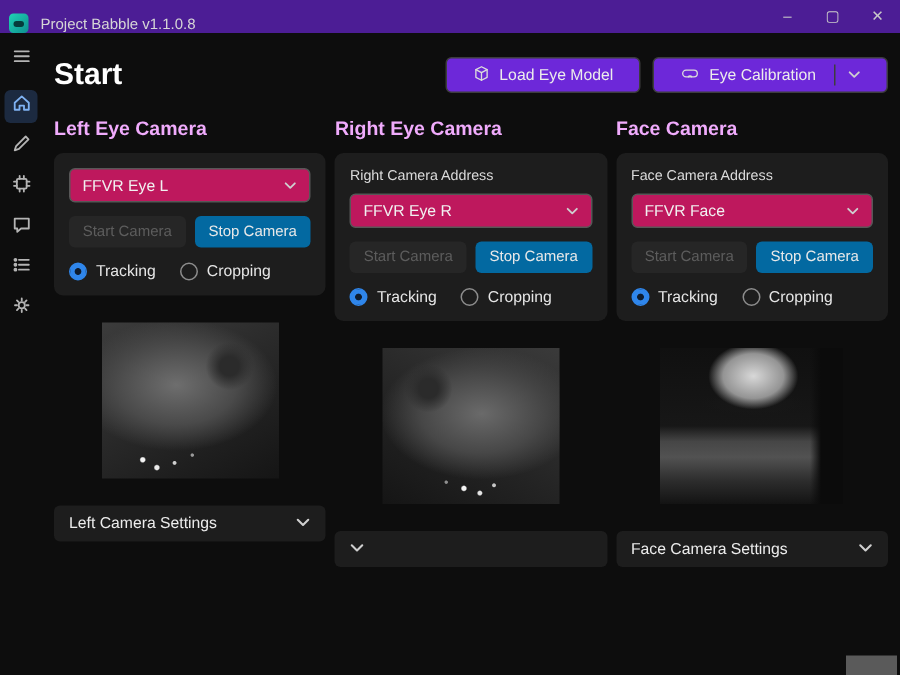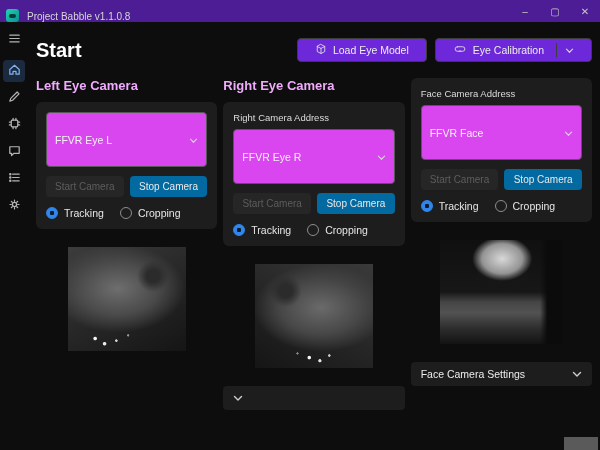--- a/index.html
+++ b/index.html
@@ -37,22 +37,22 @@
   .hdr-btn{display:flex;align-items:center;gap:6px;height:22px;padding:0 17px;
     border:1px solid #3d3d3d;border-radius:4px;background:#6d28d9;font-size:10.5px;color:#ececec;}
   .hdr-btn svg{stroke:#dcdcdc;fill:none;stroke-width:1.2;stroke-linecap:round;stroke-linejoin:round;}
   .hdr-btn .split{width:1px;height:14px;background:#3d3d3d;margin:0 2px 0 6px;}
   .chev svg{stroke:#cfcfcf;fill:none;stroke-width:1.4;stroke-linecap:round;stroke-linejoin:round;}
   
   .columns{display:grid;grid-template-columns:repeat(3,1fr);gap:6px;margin-top:16px;}
   .col-title{font-size:13px;font-weight:bold;color:#f0abfc;margin:0 0 9px 0;}
   .panel{background:#1d1d1d;border-radius:6px;padding:10px;}
   .addr-label{font-size:9.5px;color:#dcdcdc;margin-bottom:6px;}
-  .select{height:21px;background:#d946ef;border:1px solid #575757;border-radius:4px;
-    display:flex;align-items:center;justify-content:space-between;padding:16px 8px;font-size:10.5px;color:#f1f1f1;}
+  .select{height:21px;background:#be185d;border:1px solid #575757;border-radius:4px;
+    display:flex;align-items:center;justify-content:space-between;padding:0 8px;font-size:10.5px;color:#f1f1f1;}
   .btn-row{display:flex;gap:6px;margin-top:9px;}
   .btn{flex:1;height:21px;border-radius:4px;font-size:10px;display:flex;
     align-items:center;justify-content:center;border:none;}
   .btn.disabled{background:#262626;color:#5d5d5d;}
   .btn.normal{background:#0369a1;color:#e9e9e9;}
   .radio-row{display:flex;align-items:center;gap:16px;margin-top:10px;font-size:10.5px;color:#e6e6e6;}
   .radio-opt{display:flex;align-items:center;gap:6px;}
   .radio{width:12px;height:12px;border-radius:50%;box-sizing:border-box;}
   .radio.on{background:radial-gradient(circle,#0e1c2e 0 2px,#2f86eb 2.5px 100%);border:1px solid #2f86eb;}
   .radio.off{border:1px solid #8d8d8d;background:transparent;}
@@ -192,20 +192,26 @@
             </span>
             <span class="radio-opt">
               <span class="radio off"></span>
               <span>Cropping</span>
             </span>
           </div>
         </div>
         <div class="preview-wrap">
           <div class="preview eye-l"></div>
         </div>
+        <div class="settings-bar">
+          <span>Left Camera Settings</span>
+          <span class="chev"><svg width="10" height="8" viewBox="0 0 10 8">
+                <path d="M1.5 2.5L5 6l3.5-3.5"></path>
+              </svg></span>
+        </div>
       </div>
 
       <div class="col">
         <div class="col-title">Right Eye Camera</div>
         <div class="panel">
           <div class="addr-label">Right Camera Address</div>
           <div class="select">
             <span>FFVR Eye R</span>
             <span class="chev"><svg width="9" height="7" viewBox="0 0 10 8">
                   <path d="M1.5 2.5L5 6l3.5-3.5"></path>
@@ -230,20 +236,21 @@
           <div class="preview eye-r"></div>
         </div>
         <div class="settings-bar">
           <span class="chev"><svg width="10" height="8" viewBox="0 0 10 8">
                 <path d="M1.5 2.5L5 6l3.5-3.5"></path>
               </svg></span>
         </div>
       </div>
 
       <div class="col">
+        <div class="col-title">Face Camera</div>
         <div class="panel">
           <div class="addr-label">Face Camera Address</div>
           <div class="select">
             <span>FFVR Face</span>
             <span class="chev"><svg width="9" height="7" viewBox="0 0 10 8">
                   <path d="M1.5 2.5L5 6l3.5-3.5"></path>
                 </svg></span>
           </div>
           <div class="btn-row">
             <button class="btn disabled">Start Camera</button>

